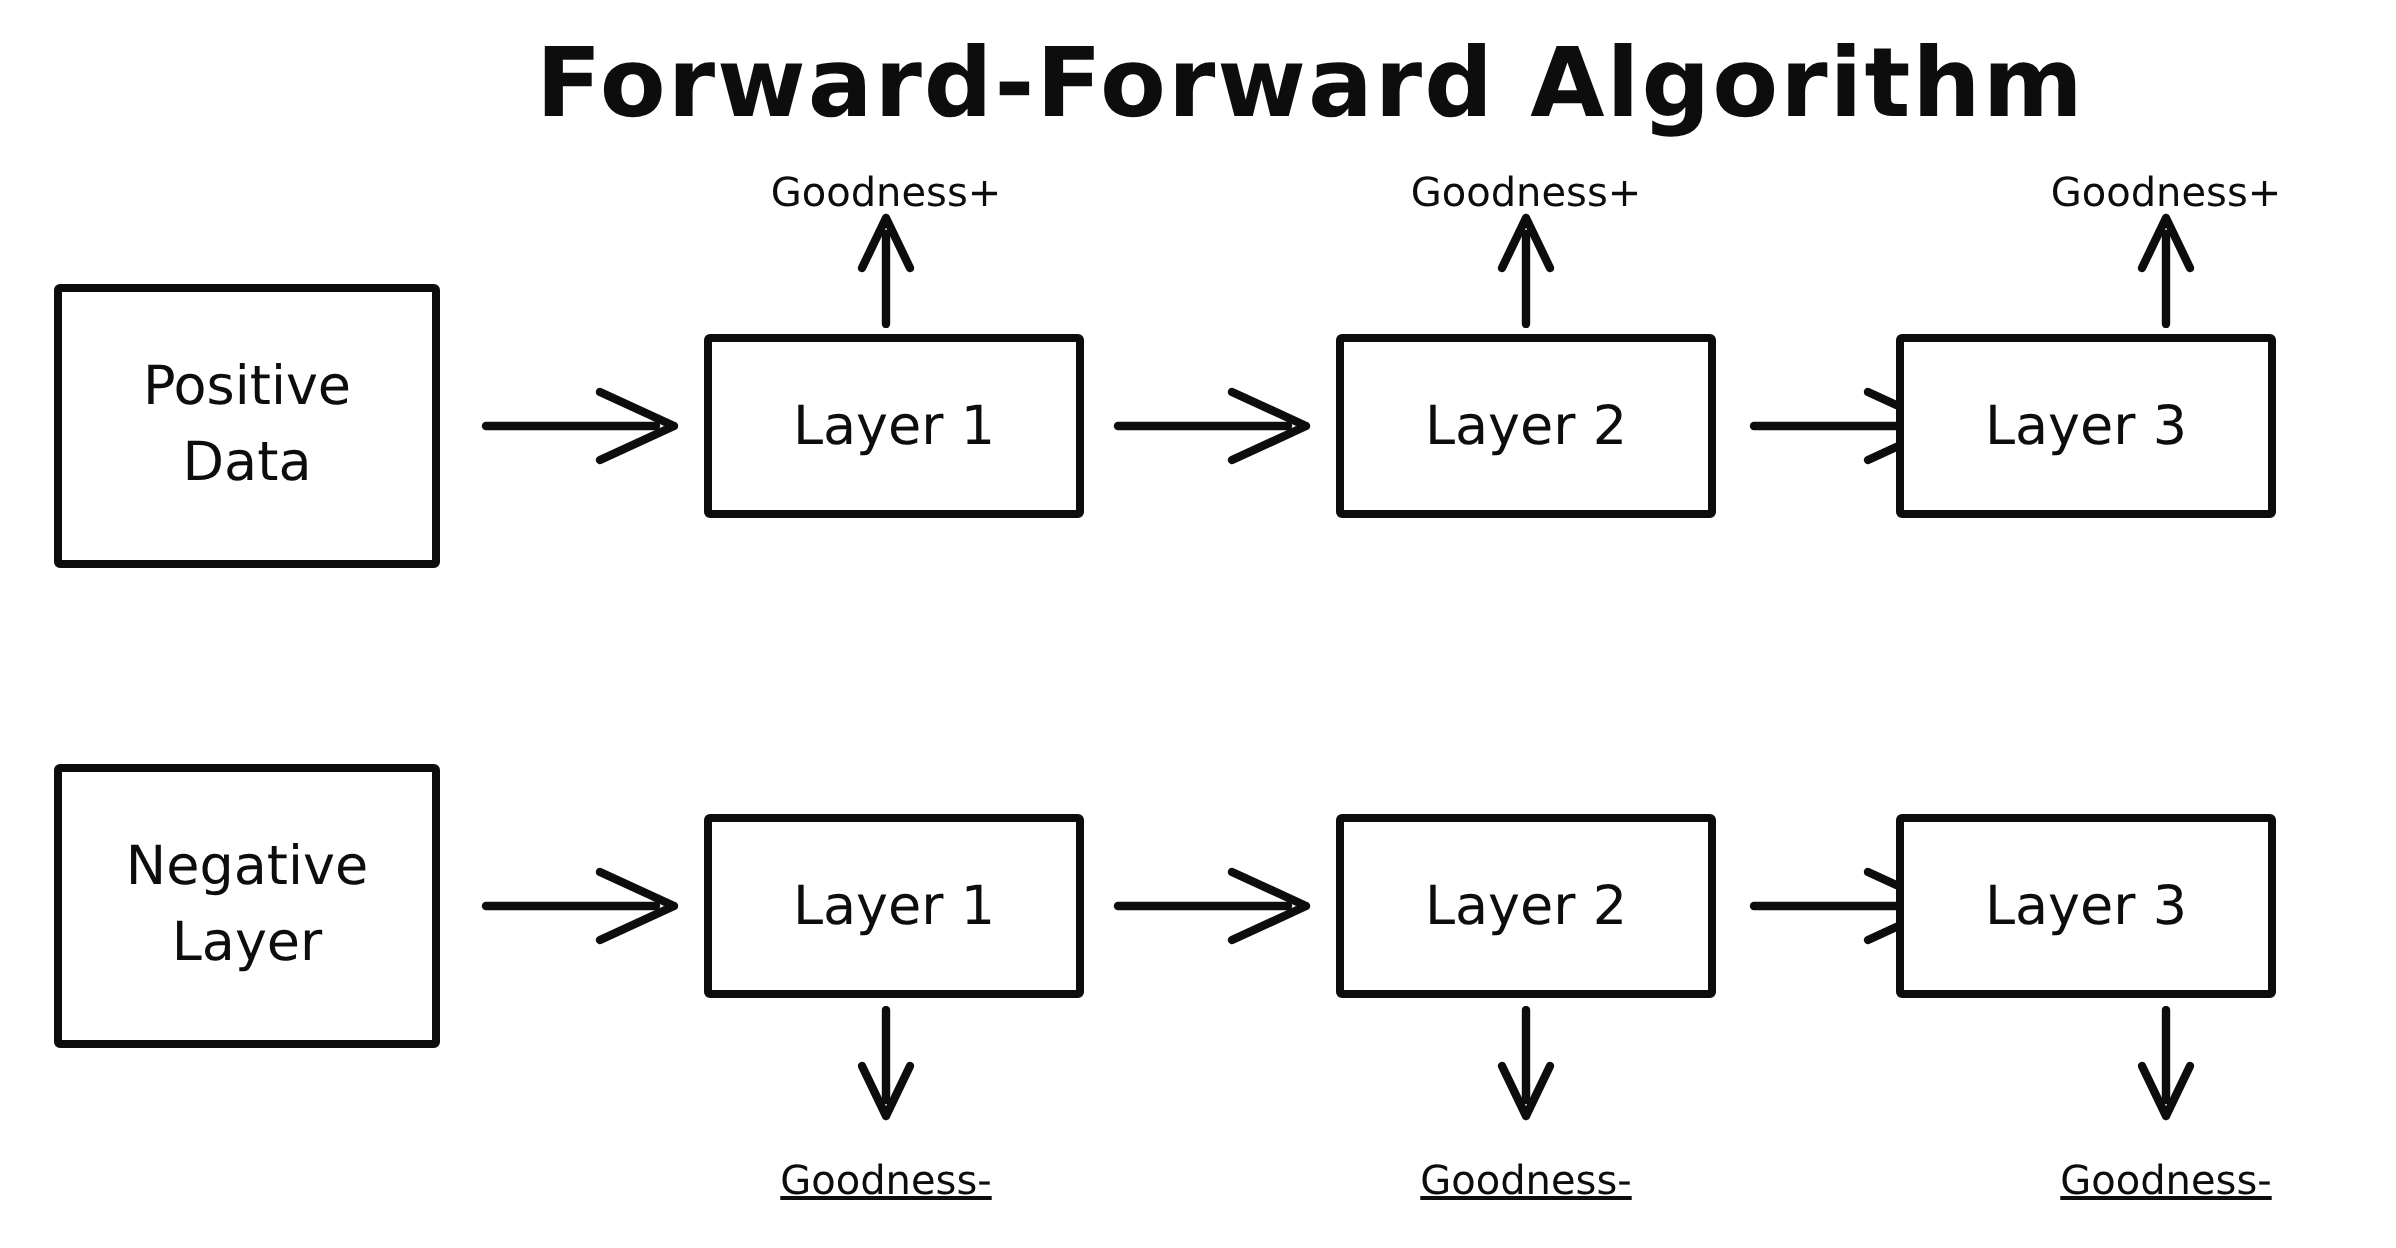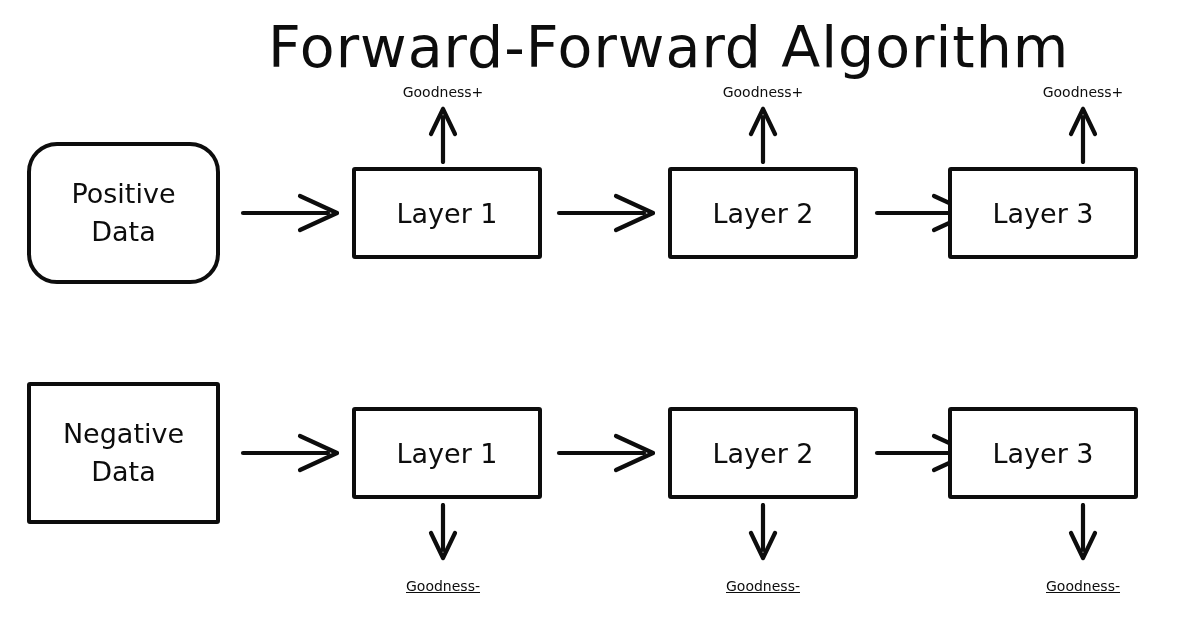--- a/index.html
+++ b/index.html
@@ -17,22 +17,22 @@
     height: 624px;
     background: var(--bg);
     overflow: hidden;
     color: var(--stroke);
   }
   .title {
     position: absolute;
     top: 14px;
     left: 268px;
     width: 910px;
-    font-size: 57px;
-    font-weight: 400;
+    font-size: 48px;
+    font-weight: 700;
     letter-spacing: 1px;
     white-space: nowrap;
   }
   .box {
     position: absolute;
     border: 4px solid var(--stroke);
     border-radius: 3px;
     background: var(--bg);
     display: flex;
     align-items: center;
@@ -40,21 +40,21 @@
     text-align: center;
   }
   .data-box {
     left: 27px;
     width: 193px;
     height: 142px;
     font-size: 27px;
     line-height: 1.4;
   }
   .data-box .lbl { width: 130px; }
-  .data-box.row-top { top: 142px; border-radius: 30px; }
+  .data-box.row-top { top: 142px; }
   .data-box.row-bottom { top: 382px; }
   .layer-box {
     width: 190px;
     height: 92px;
     font-size: 27px;
   }
   .layer-box.row-top { top: 167px; }
   .layer-box.row-bottom { top: 407px; }
   .col1 { left: 352px; }
   .col2 { left: 668px; align-items: center; }
@@ -76,21 +76,21 @@
   }
   .v-arrow.up { top: 106px; }
   .v-arrow.down { top: 503px; }
   .vc1 { left: 421px; }
   .vc2 { left: 741px; }
   .vc3 { left: 1061px; }
   .v-label {
     position: absolute;
     width: 170px;
     text-align: center;
-    font-size: 14px;
+    font-size: 20px;
     font-weight: 500;
     white-space: nowrap;
   }
   .v-label.up { top: 84px; }
   .v-label.down { top: 578px; text-decoration: underline; }
   .lc1 { left: 358px; }
   .lc2 { left: 678px; }
   .lc3 { left: 998px; }
   svg line, svg path {
     stroke: var(--stroke);
@@ -150,21 +150,21 @@
     <path d="M22 3 L10 28 M22 3 L34 28"></path>
   </svg>
 
   <div class="v-label up lc3">Goodness+</div>
   <svg class="v-arrow up vc3" viewBox="0 0 44 58">
     <line x1="22" y1="56" x2="22" y2="11"></line>
     <path d="M22 3 L10 28 M22 3 L34 28"></path>
   </svg>
 
   <div class="box data-box row-bottom">
-    <span class="lbl">Negative Data</span>
+    <span class="lbl">Negative Layer</span>
   </div>
 
   <svg class="h-arrow row-bottom ha1" viewBox="0 0 104 44">
     <line x1="3" y1="22" x2="88" y2="22"></line>
     <path d="M97 22 L60 5 M97 22 L60 39"></path>
   </svg>
 
   <div class="box layer-box row-bottom col1">
     <span>Layer 1</span>
   </div>

